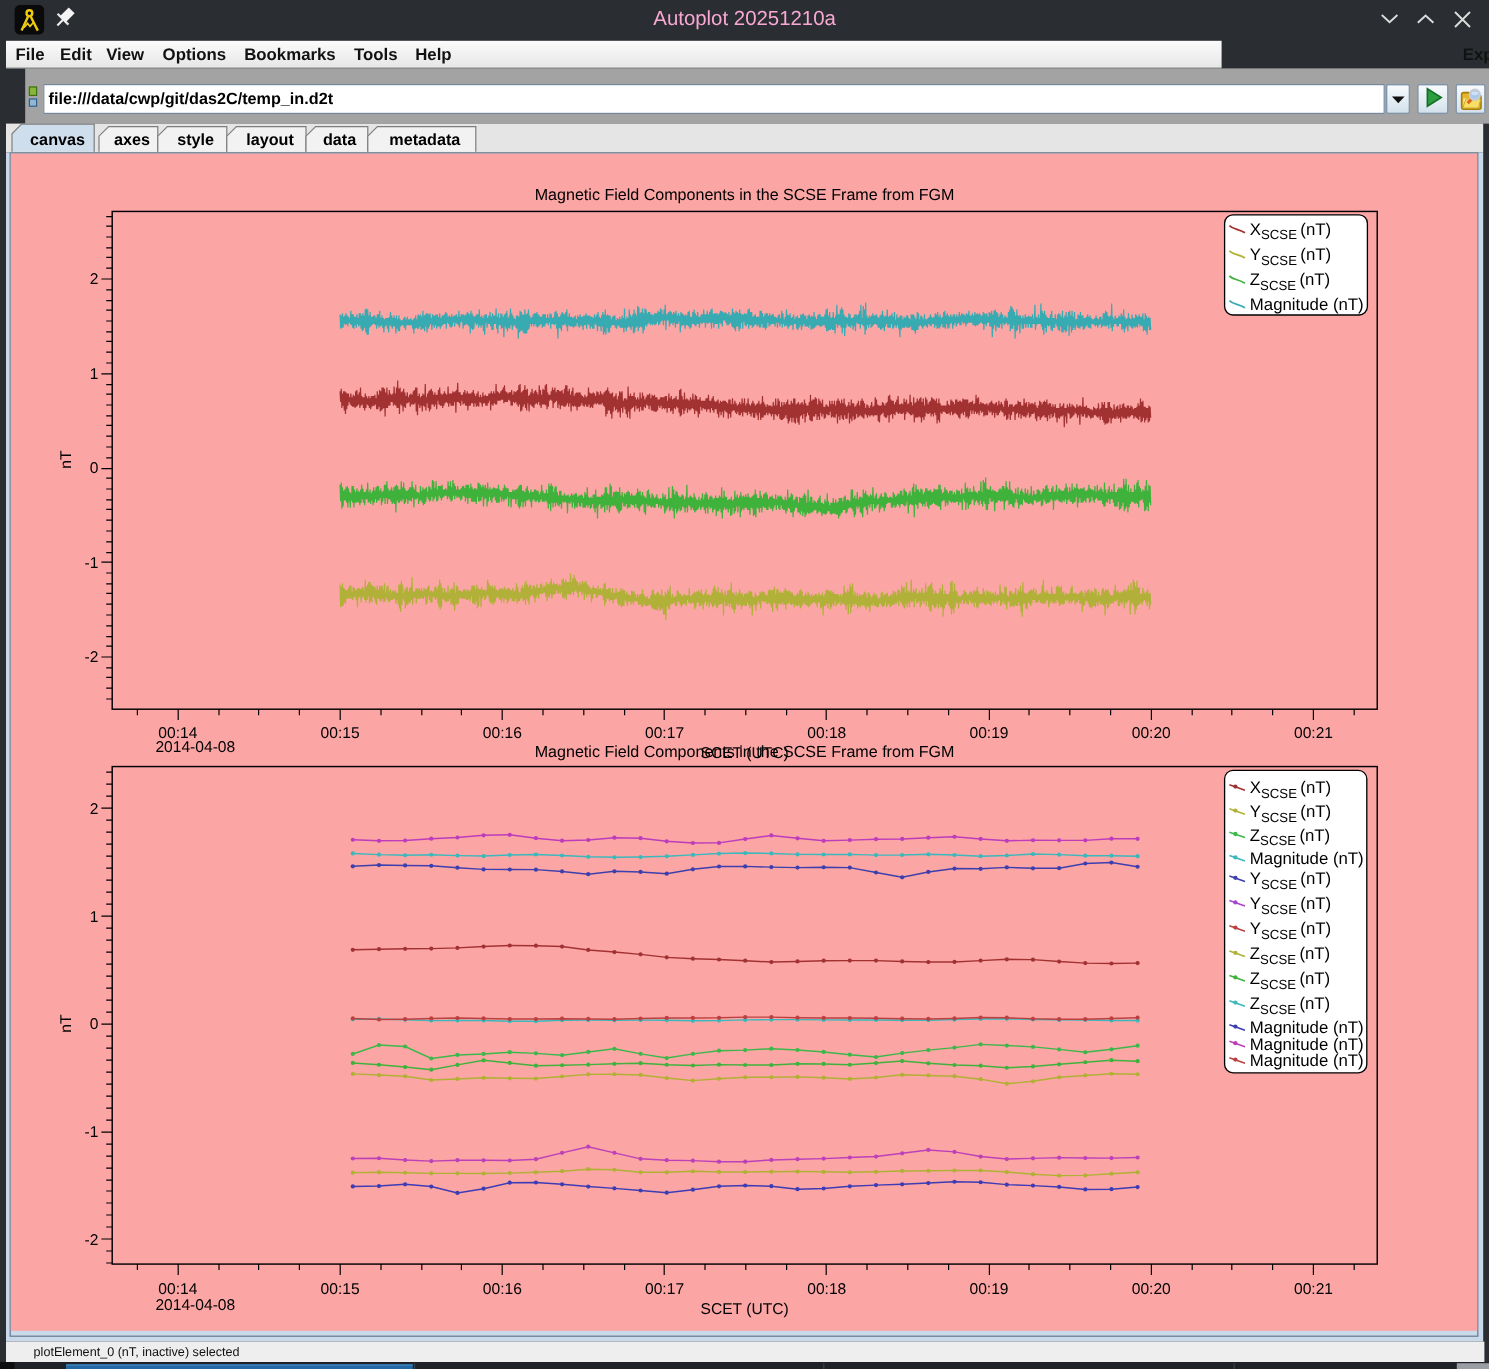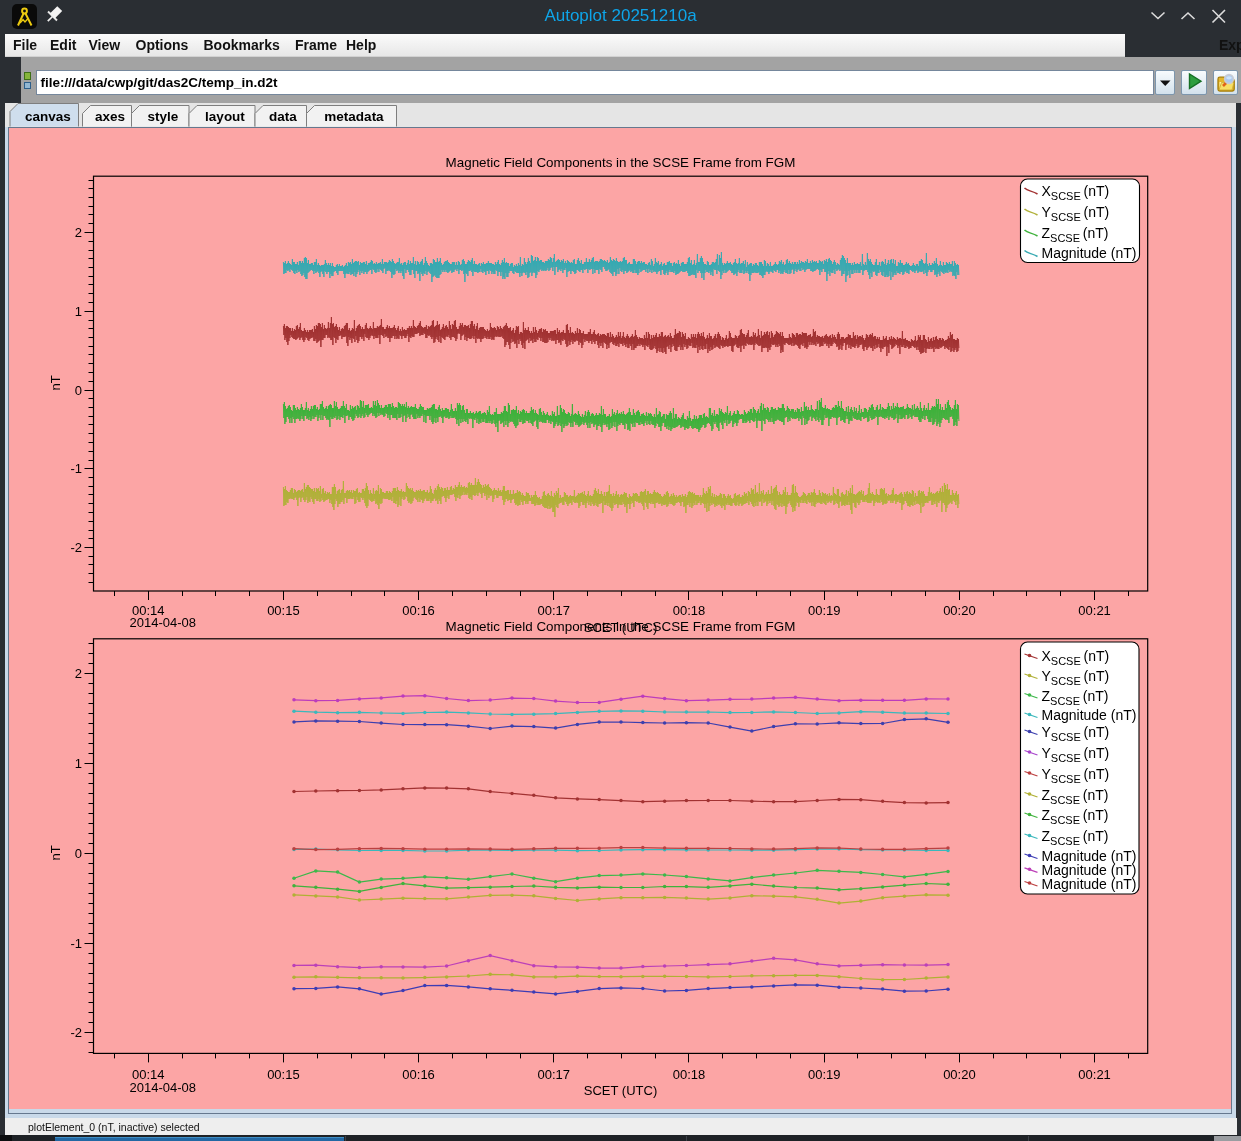--- a/index.html
+++ b/index.html
@@ -1,20 +1,20 @@
 <!DOCTYPE html>
 <html><head><meta charset="utf-8"><style>
 * { margin:0; padding:0; box-sizing:border-box; }
 body { width:1241px; height:1141px; overflow:hidden;
   font-family:"Liberation Sans", sans-serif; }
 #win { position:relative; width:1241px; height:1141px; background:#2a2e33; }
 #titlebar { position:absolute; left:0; top:0; width:1241px; height:34px; }
 #title { position:absolute; left:0; top:6px; width:1241px; text-align:center;
-  color:#0ea5e9; font-size:17px; }
-#menubar { position:absolute; left:5px; top:34px; width:1120px; height:23px;
+  color:#f9a8d4; font-size:17px; }
+#menubar { position:absolute; left:5px; top:34px; width:1013px; height:23px;
   background:linear-gradient(#fbfbfb,#e7e7e7); border-bottom:1px solid #d2d2d2; }
 #menubar span { position:absolute; top:3px; font-size:14px; font-weight:bold;
   color:#111; }
 #toolbar { position:absolute; left:21px; top:57px; width:1231px; height:46px;
   background:#a3a3a3; }
 #urlfield { position:absolute; left:14.5px; top:12.5px; width:1118.5px;
   height:25.5px; background:#fff; border:1px solid #75879c;
   font-size:13.5px; font-weight:bold; line-height:24px; padding-left:4px;
   white-space:nowrap; }
 .tbtn { position:absolute; top:12.5px; height:25.5px;
@@ -60,21 +60,21 @@
       <path d="M62.5,3 L75,15.5 M75,3 L62.5,15.5"></path>
     </g>
   </svg>
 </div>
 <div id="menubar">
   <span style="left:8px">File</span>
       <span style="left:45px">Edit</span>
   <span style="left:83.5px">View</span>
       <span style="left:130.5px">Options</span>
   <span style="left:198.5px">Bookmarks</span>
-      <span style="left:290px">Frame</span>
+      <span style="left:290px">Tools</span>
   <span style="left:341px">Help</span>
   <span style="left:1214px">Expert</span>
 </div>
 <div id="toolbar">
   <div style="position:absolute;left:2.5px;top:15px;width:7.5px;height:7.5px;
     background:#86b53a;border:1.5px solid #3f6f17"></div>
   <div style="position:absolute;left:3px;top:25px;width:6.5px;height:6.5px;
     background:#93b7d2;border:1.5px solid #2e5f8a"></div>
   <div id="urlfield">file:///data/cwp/git/das2C/temp_in.d2t</div>
   <div class="tbtn" style="left:1134px;width:20px">

